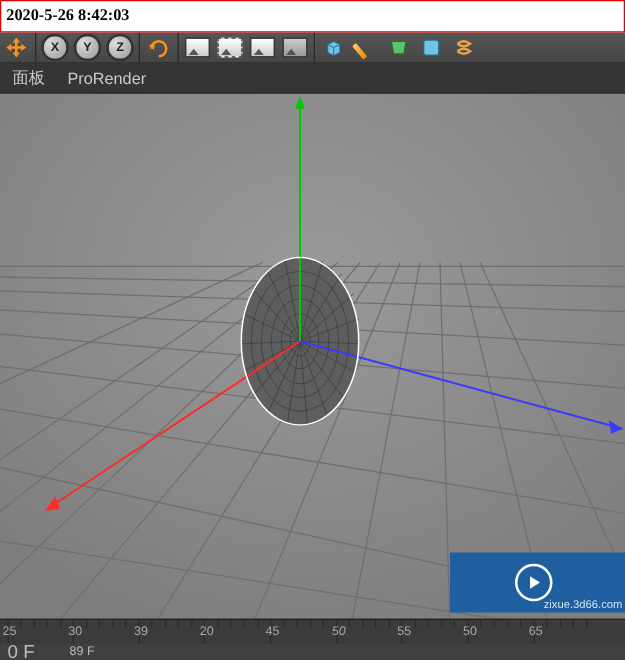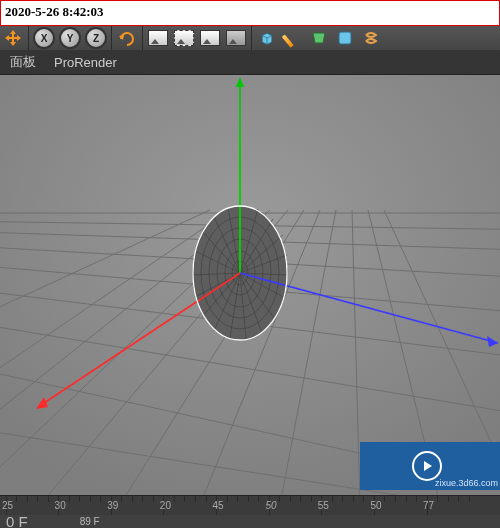--- a/index.html
+++ b/index.html
@@ -248,23 +248,23 @@
     <div class="tick-line" style="left: 342.368px; height: 6px; top: 0px;"></div>
     <div class="tick-line" style="left: 352.895px; height: 6px; top: 0px;"></div>
     <div class="tick-line" style="left: 363.421px; height: 6px; top: 0px;"></div>
     <div class="tick-line" style="left: 373.947px;"></div>
     <div class="tick" style="left: 365.947px; width: 20px;">50</div>
     <div class="tick-line" style="left: 384.474px; height: 6px; top: 0px;"></div>
     <div class="tick-line" style="left: 395px; height: 6px; top: 0px;"></div>
     <div class="tick-line" style="left: 405.526px; height: 6px; top: 0px;"></div>
     <div class="tick-line" style="left: 416.053px; height: 6px; top: 0px;"></div>
     <div class="tick-line" style="left: 426.579px;"></div>
-    <div class="tick" style="left: 418.579px; width: 20px;">77</div>
+    <div class="tick" style="left: 418.579px; width: 20px;">65</div>
     <div class="tick-line" style="left: 437.105px; height: 6px; top: 0px;"></div>
     <div class="tick-line" style="left: 447.632px; height: 6px; top: 0px;"></div>
     <div class="tick-line" style="left: 458.158px; height: 6px; top: 0px;"></div>
     <div class="tick-line" style="left: 468.684px; height: 6px; top: 0px;"></div>
   </div>
 
 <div class="bottom-bar">
   <span style="color:#bbb;font-size:15px;margin-left:6px">0  F</span>
-  <span style="color:#bbb;font-size:10px;margin-left:52px">89  F</span>
+  <span style="color:#bbb;font-size:10px;margin-left:28px">89  F</span>
 </div>
 
 </body></html>

